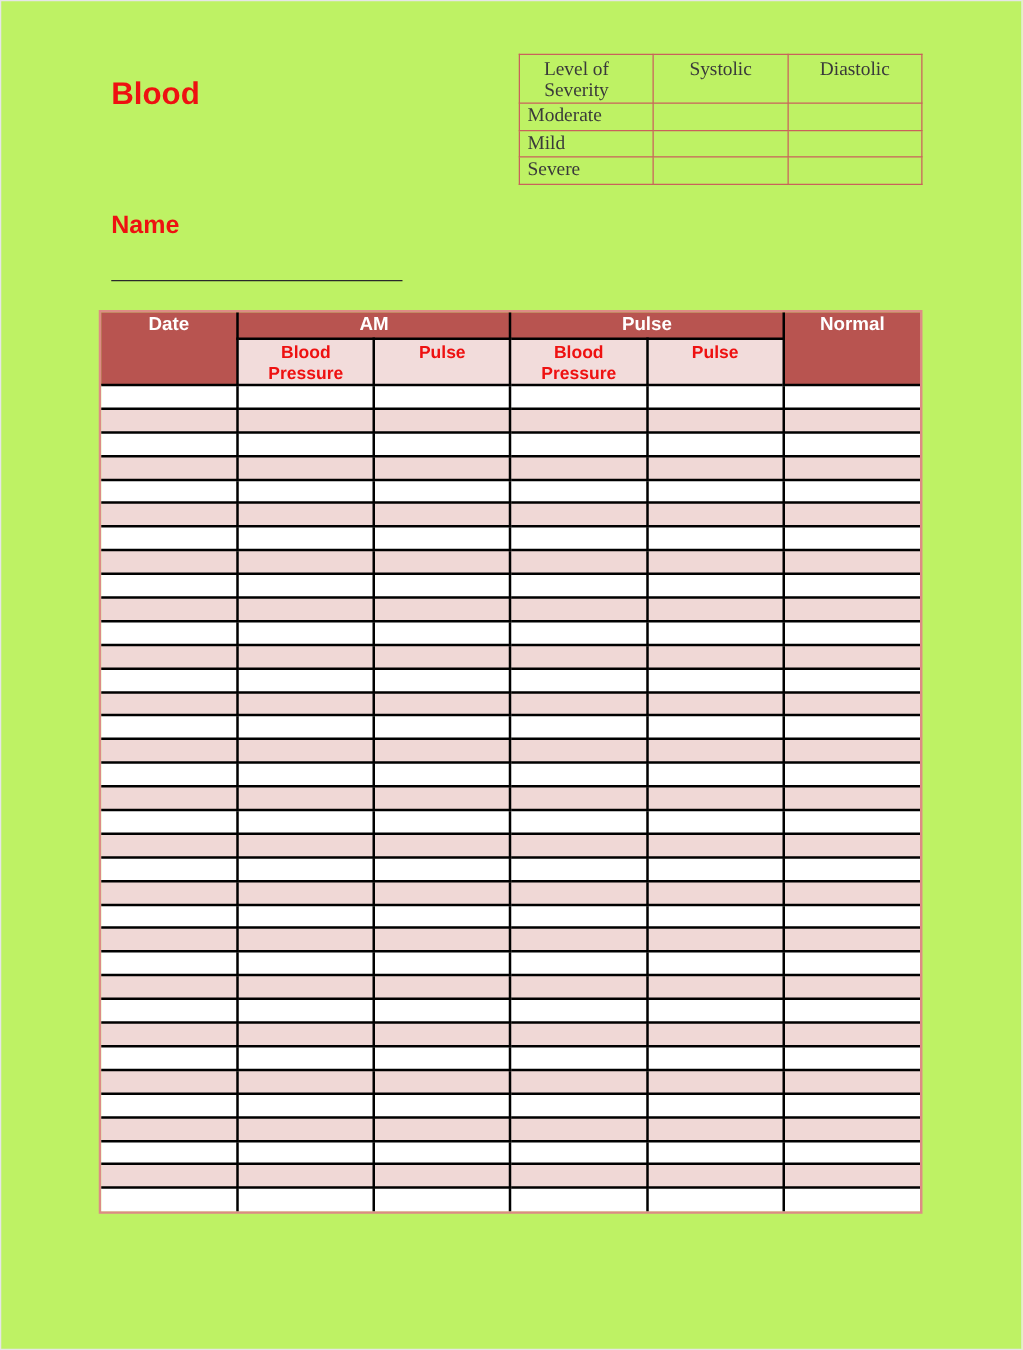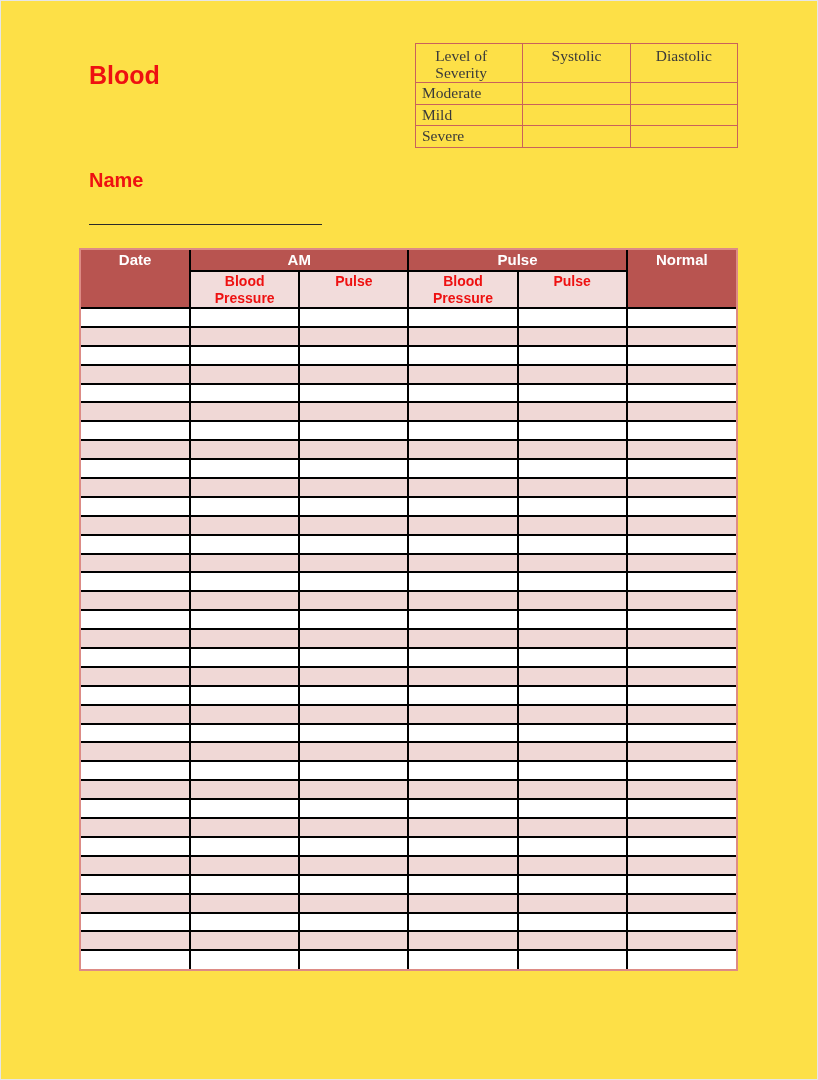--- a/index.html
+++ b/index.html
@@ -10,21 +10,21 @@
     --table-outer-border: #dd8b85;
     --severity-border: #c9625b;
     --severity-text: #3a3a3a;
   }
   * { margin: 0; padding: 0; box-sizing: border-box; }
   html, body { background: #ffffff; }
   .page {
     position: relative;
     width: 818px;
     height: 1080px;
-    background: #fde047;
+    background: #bef264;
     border: 1px solid #e6e6e6;
     font-family: "Liberation Sans", sans-serif;
     overflow: hidden;
   }
 
   
   .title {
     position: absolute;
     left: 88px;
     top: 56px;

